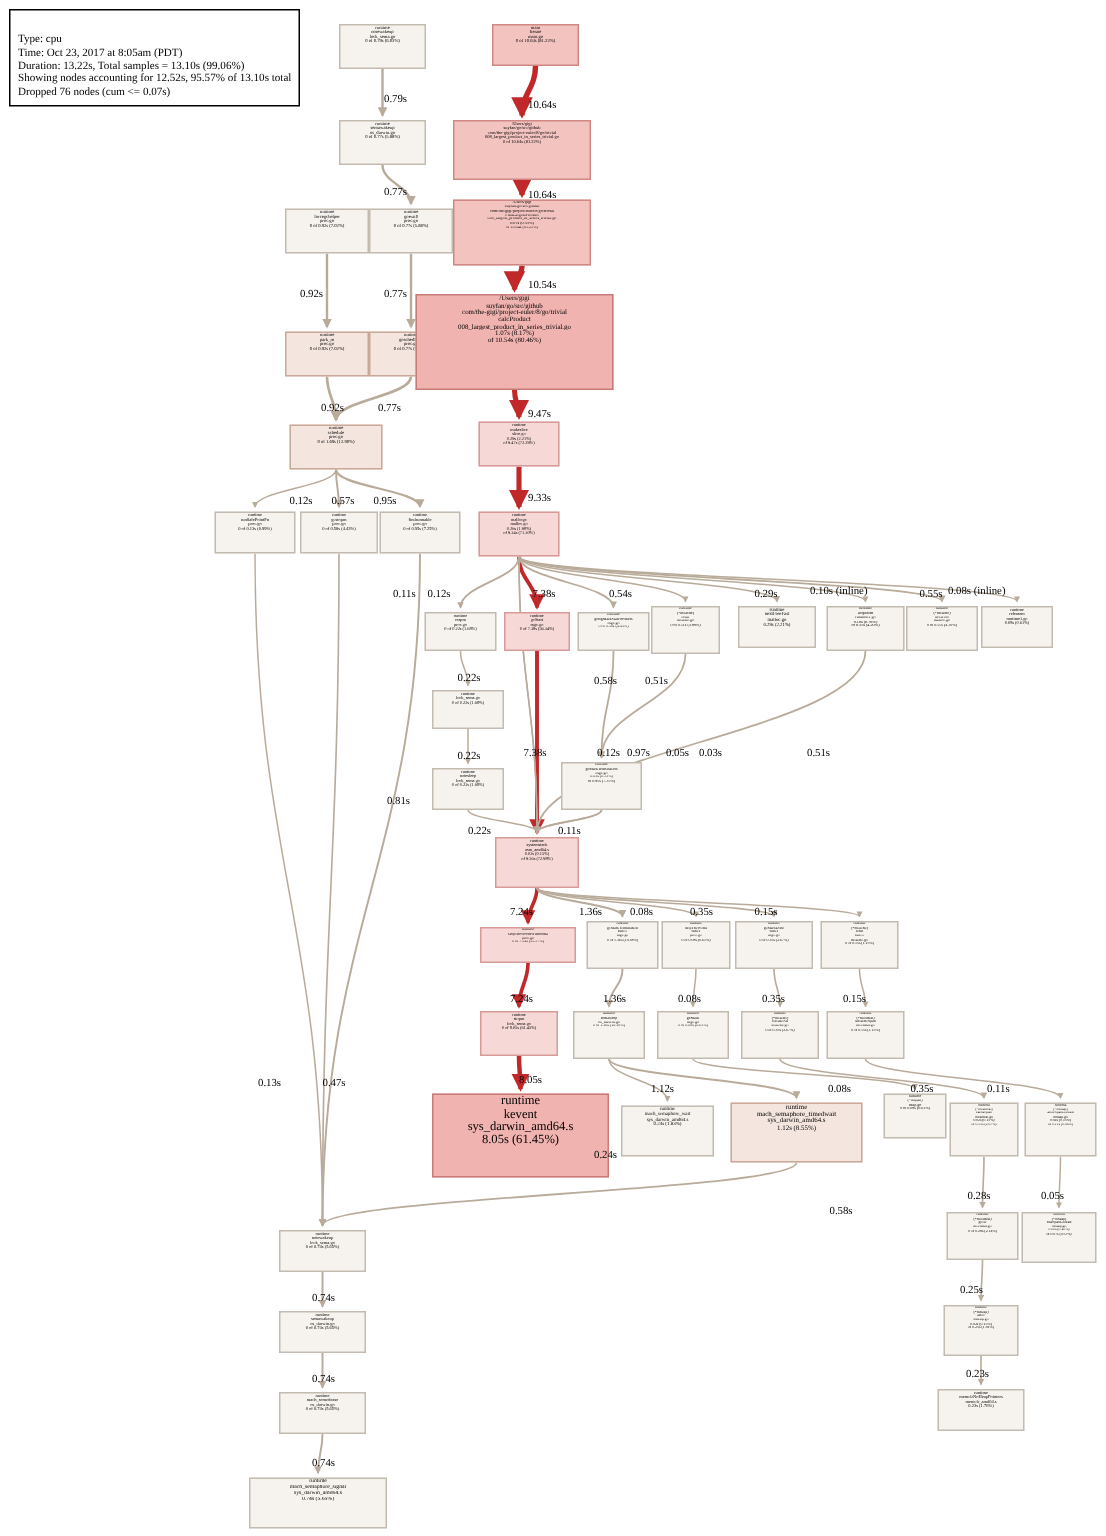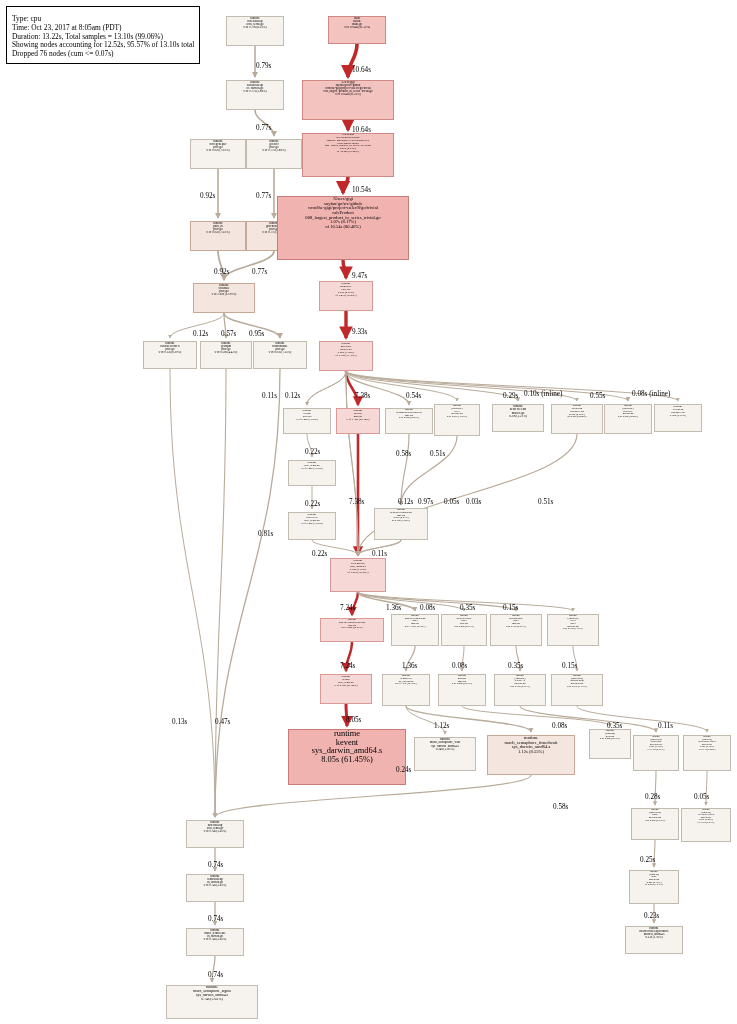--- a/index.html
+++ b/index.html
@@ -9,21 +9,21 @@
     font-family:"Liberation Serif","DejaVu Serif",serif;
     color:#000;
   }
   #canvas{position:absolute;left:0;top:0;width:737px;height:1024px;}
   svg#edges{position:absolute;left:0;top:0;width:737px;height:1024px;pointer-events:none;}
 
   
   .legend{
     position:absolute;left:6px;top:6px;
     border:1px solid #000;background:#fff;
-    padding:8px 5px 4px 5px;
+    padding:15px 5px 4px 5px;
     font-size:7.4px;line-height:8.8px;white-space:nowrap;
   }
   .legend div{letter-spacing:0px;}
 
   
   .node{
     position:absolute;box-sizing:border-box;
     border:1px solid #b5ada2;background:#f3efe9;
     text-align:center;overflow:hidden;
     display:flex;flex-direction:column;align-items:center;
@@ -490,22 +490,22 @@
       <div class="elabel" style="left: 352px; top: 328px;">9.33s</div>
       <div class="elabel" style="left: 355px; top: 392px;">7.38s</div>
       <div class="elabel" style="left: 349px; top: 498px;">7.38s</div>
       <div class="elabel" style="left: 340px; top: 604px;">7.24s</div>
       <div class="elabel" style="left: 340px; top: 662px;">7.24s</div>
       <div class="elabel" style="left: 346px; top: 716px;">8.05s</div>
       <div class="elabel" style="left: 262px; top: 392px;">0.11s</div>
       <div class="elabel" style="left: 285px; top: 392px;">0.12s</div>
       <div class="elabel" style="left: 406px; top: 392px;">0.54s</div>
       <div class="elabel" style="left: 503px; top: 392px;">0.29s</div>
-      <div class="elabel" style="left: 524px; top: 390px; text-align: right;">0.10s (inline)</div>
-      <div class="elabel" style="left: 590px; top: 392px;">0.55s</div>
+      <div class="elabel" style="left: 540px; top: 390px; text-align: right;">0.10s (inline)</div>
+      <div class="elabel" style="left: 613px; top: 392px;">0.55s</div>
       <div class="elabel" style="left: 632px; top: 390px;">0.08s (inline)</div>
       <div class="elabel" style="left: 305px; top: 448px;">0.22s</div>
       <div class="elabel" style="left: 305px; top: 500px;">0.22s</div>
       <div class="elabel" style="left: 312px; top: 550px;">0.22s</div>
       <div class="elabel" style="left: 396px; top: 450px;">0.58s</div>
       <div class="elabel" style="left: 430px; top: 450px;">0.51s</div>
       <div class="elabel" style="left: 372px; top: 550px;">0.11s</div>
       <div class="elabel" style="left: 418px; top: 498px;">0.97s</div>
       <div class="elabel" style="left: 398px; top: 498px;">0.12s</div>
       <div class="elabel" style="left: 444px; top: 498px;">0.05s</div>

